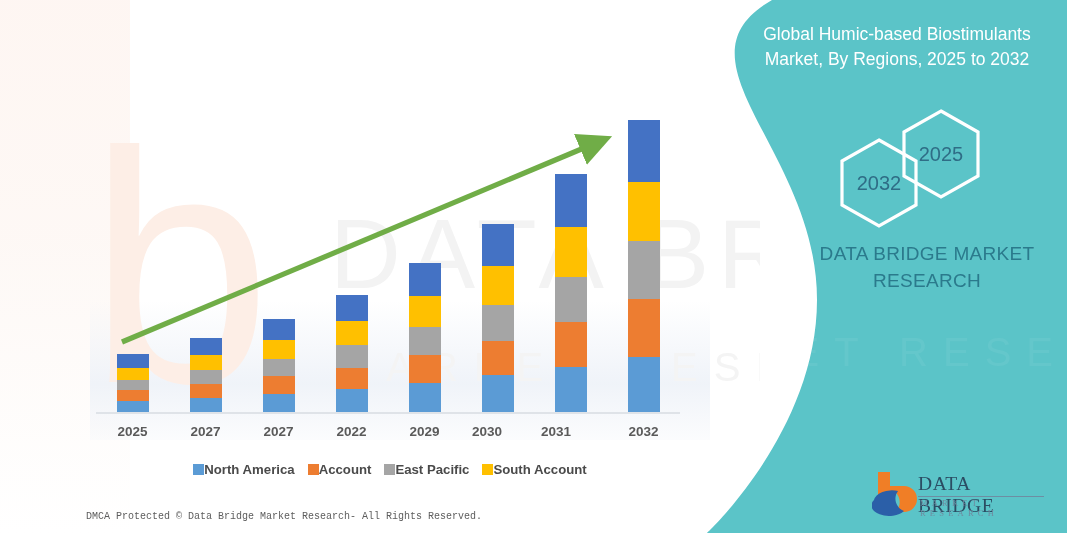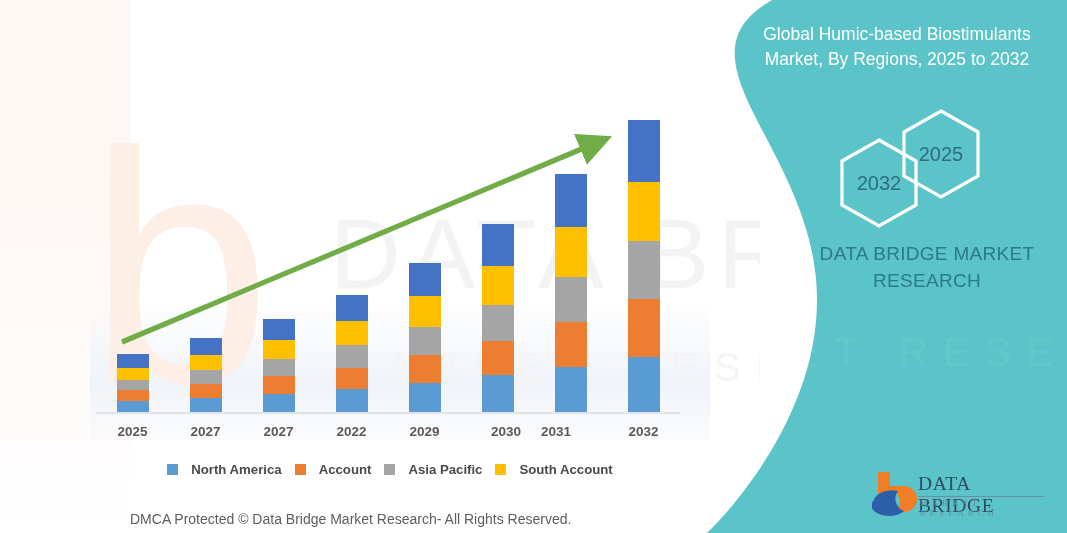--- a/index.html
+++ b/index.html
@@ -67,27 +67,27 @@
   .seg{width:100%;}
   .xlabels{position:absolute;left:96px;top:424px;width:584px;height:22px;}
   .xl{position:absolute;width:72px;text-align:center;color:#5a5a5a;font-size:13.5px;font-weight:bold;}
 
   
   .arrow{position:absolute;left:96px;top:120px;width:584px;height:293px;overflow:visible;pointer-events:none;}
 
   
   .legend{position:absolute;left:100px;top:459px;width:580px;height:20px;
     display:flex;align-items:center;justify-content:center;gap:13px;}
-  .lg{display:flex;align-items:center;gap:13px;}
+  .lg{display:flex;align-items:center;gap:0;}
   .lg i{width:11px;height:11px;display:block;}
   .lg span{color:#4a4a4a;font-size:13.2px;font-weight:bold;white-space:nowrap;}
 
   
-  .foot{position:absolute;top:511px;color:#5d5d5d;font-size:14px;
-    font-family:Liberation Sans, sans-serif;white-space:nowrap;margin-left:44px;}
+  .foot{position:absolute;top:511px;color:#5d5d5d;font-size:10px;
+    font-family:Liberation Mono, monospace;white-space:nowrap;}
   .foot-l{left:86px;}
   .foot-r{left:403px;}
 </style>
 </head>
 <body>
 
 <div id="stage">
 
   <div class="tint-a"></div>
   <div class="tint-b"></div>
@@ -165,37 +165,37 @@
     </defs>
     <line x1="26" y1="222" x2="495" y2="25" stroke="#70AD47" stroke-width="5.2" stroke-linecap="butt" marker-end="url(#ah)"></line>
   </svg>
   <div class="axis-line"></div>
   <div class="xlabels">
       <div class="xl" style="left: 0.5px;">2025</div>
       <div class="xl" style="left: 73.5px;">2027</div>
       <div class="xl" style="left: 146.5px;">2027</div>
       <div class="xl" style="left: 219.5px;">2022</div>
       <div class="xl" style="left: 292.5px;">2029</div>
-      <div class="xl" style="left: 374px;">2030</div>
+      <div class="xl" style="left: 355px;">2030</div>
       <div class="xl" style="left: 424px;">2031</div>
       <div class="xl" style="left: 511.5px;">2032</div>
     </div>
 
   <div class="legend">
       <div class="lg">
         <i style="background: rgb(91, 155, 213);"></i>
         <span>North America</span>
       </div>
       <div class="lg">
         <i style="background: rgb(237, 125, 49);"></i>
         <span>Account</span>
       </div>
       <div class="lg">
         <i style="background: rgb(165, 165, 165);"></i>
-        <span>Asia Pacific</span>
+        <span>East Pacific</span>
       </div>
       <div class="lg">
         <i style="background: rgb(255, 192, 0);"></i>
         <span>South Account</span>
       </div>
     </div>
 
   <div class="teal"></div>
   <div class="teal-wm">
     <span class="tw2">MARKET RESEARCH</span>

